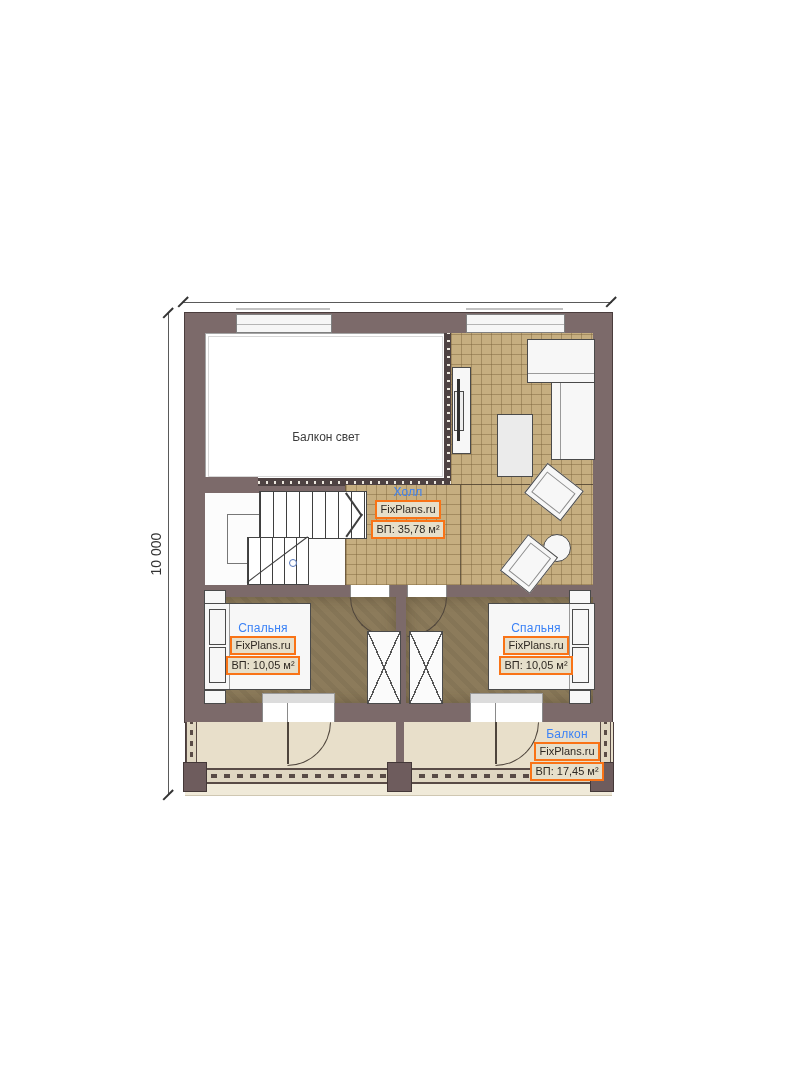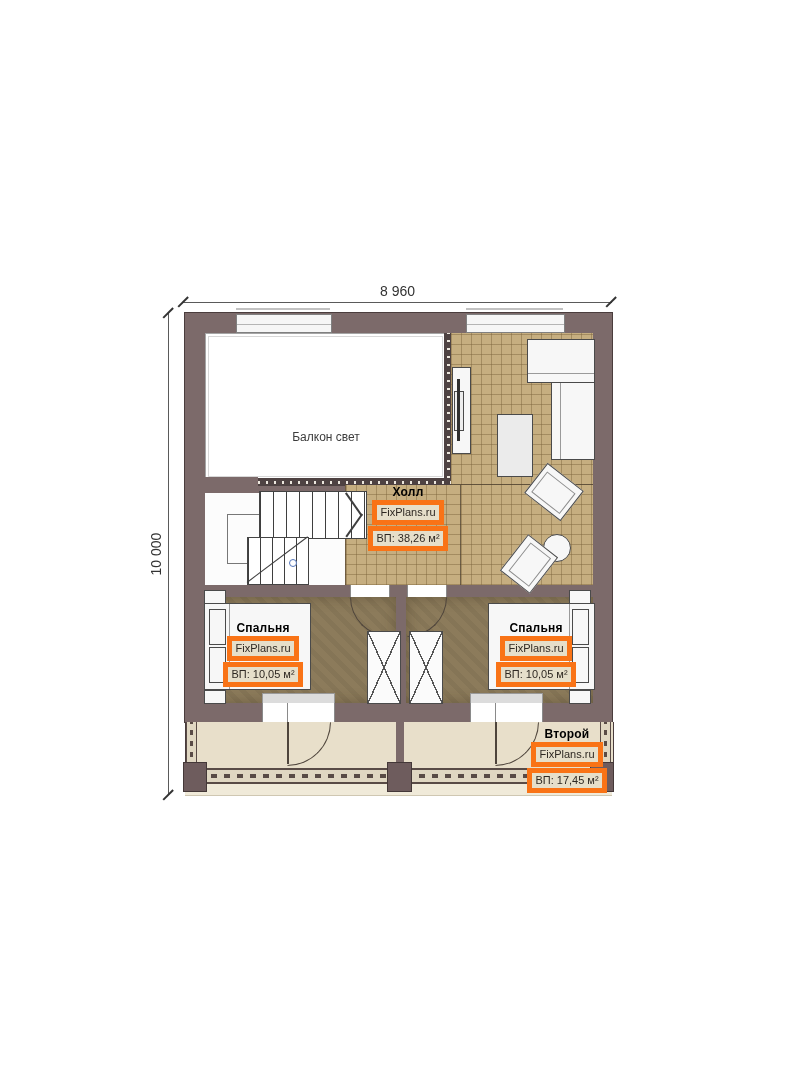--- a/index.html
+++ b/index.html
@@ -62,33 +62,32 @@
   .furn{background:#f7f7f7;border:1.5px solid #4a4a4a;}
   .furn .seam{position:absolute;background:#9a9a9a;}
   .chair-in{position:absolute;left:4px;top:6px;right:4px;bottom:4px;border:1px solid #8d8d8d;}
   .xbox{background:#fbfbfb;border:1.5px solid #4a4a4a;
     background-image:
       linear-gradient(to top right, transparent calc(50% - .7px), #555 calc(50% - .7px), #555 calc(50% + .7px), transparent calc(50% + .7px)),
       linear-gradient(to bottom right, transparent calc(50% - .7px), #555 calc(50% - .7px), #555 calc(50% + .7px), transparent calc(50% + .7px));}
 
   
   .room-label{position:absolute;display:flex;flex-direction:column;align-items:center;gap:1px;z-index:8;}
-  .room-title{font-size:12px;font-weight:bold;color:#000000;letter-spacing:.2px;line-height:13px;}
-  .label-box{font-size:11px;line-height:15px;background:#e6dfca;border:5px solid #f97316;
+  .room-title{font-size:12px;font-weight:normal;color:#3b82f6;letter-spacing:.2px;line-height:13px;}
+  .label-box{font-size:11px;line-height:15px;background:#e6dfca;border:2px solid #f97316;
              padding:0 3px;color:#2e2822;white-space:nowrap;width:max-content;}
   .plain-label{font-size:12px;color:#3c3c3c;text-align:center;z-index:8;}
   .zone-line{background:rgba(70,58,44,.7);}
   .threshold{background:#dcdcdc;border:1px solid #9a9a9a;}
 </style>
 </head>
 <body>
 
 <div class="canvas">
 
-  <div class="abs dim-text" style="left:183px;top:283px;width:429px;">8 960</div>
   <div class="abs dim-line-h" style="left:183px;top:302px;width:429px;"></div>
   <div class="abs tick" style="left:176px;top:301px;"></div>
   <div class="abs tick" style="left:604px;top:301px;"></div>
 
   <div class="abs dim-text" style="left:126px;top:546px;width:60px;height:16px;transform:rotate(-90deg);">10 000</div>
   <div class="abs dim-line-v" style="left:168px;top:313px;height:482px;"></div>
   <div class="abs tick" style="left:161px;top:312px;"></div>
   <div class="abs tick" style="left:161px;top:794px;"></div>
 
   <div class="abs walls" style="left:185px;top:313px;width:427px;height:409px;"></div>
@@ -190,34 +189,34 @@
   <div class="abs arc br" style="left:287px;top:722px;width:42px;height:42px;"></div>
   <div class="abs leaf" style="left:287px;top:722px;width:1.5px;height:42px;"></div>
   <div class="abs arc br" style="left:495px;top:722px;width:42px;height:42px;"></div>
   <div class="abs leaf" style="left:495px;top:722px;width:1.5px;height:42px;"></div>
 
   <div class="abs plain-label" style="left:266px;top:430px;width:120px;">Балкон свет</div>
 
   <div class="room-label" style="left:357px;top:486px;width:102px;">
     <div class="room-title">Холл</div>
     <div class="label-box">FixPlans.ru</div>
-    <div class="label-box">ВП: 38,26 м²</div>
+    <div class="label-box">ВП: 35,78 м²</div>
   </div>
 
   <div class="room-label" style="left:211px;top:622px;width:104px;">
     <div class="room-title">Спальня</div>
     <div class="label-box">FixPlans.ru</div>
     <div class="label-box">ВП: 10,05 м²</div>
   </div>
 
   <div class="room-label" style="left:484px;top:622px;width:104px;">
     <div class="room-title">Спальня</div>
     <div class="label-box">FixPlans.ru</div>
     <div class="label-box">ВП: 10,05 м²</div>
   </div>
 
   <div class="room-label" style="left:526px;top:728px;width:82px;">
-    <div class="room-title">Второй</div>
+    <div class="room-title">Балкон</div>
     <div class="label-box">FixPlans.ru</div>
     <div class="label-box">ВП: 17,45 м²</div>
   </div>
 
 </div>
 
 </body></html>

